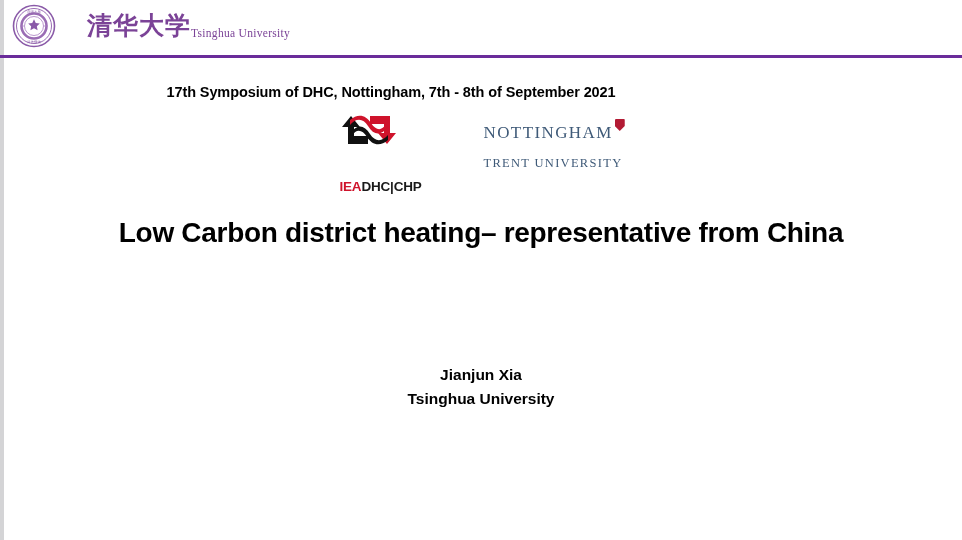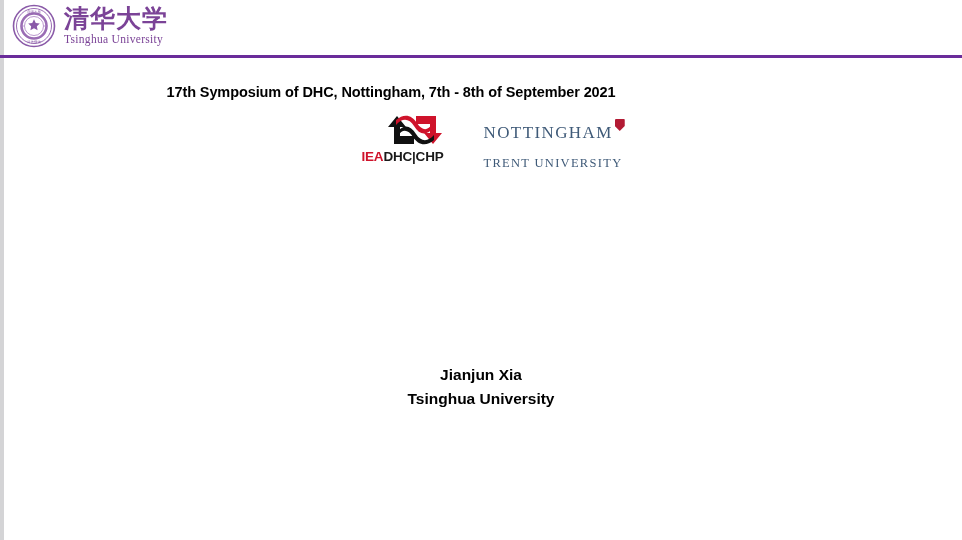--- a/index.html
+++ b/index.html
@@ -42,23 +42,24 @@
     align-items: center;
     gap: 8px;
   }
   .seal {
     width: 44px;
     height: 44px;
     flex: 0 0 44px;
   }
   .wordmark {
     display: flex;
-    flex-direction: column;
-    align-items: flex-start;
+    flex-direction: row;
+    align-items: flex-end;
     line-height: 1;
+    margin-left: 23px;
   }
   .wordmark-cn {
     font-family: "DejaVu Sans", sans-serif;
     font-size: 25px;
     font-weight: 700;
     color: #7b4397;
     letter-spacing: 1px;
     line-height: 1.05;
     white-space: nowrap;
   }
@@ -102,22 +103,23 @@
     display: flex;
     align-items: flex-start;
     justify-content: center;
     gap: 40px;
   }
 
   
   .iea-logo {
     display: flex;
     flex-direction: column;
-    align-items: flex-end;
+    align-items: flex-start;
     width: 104px;
+    gap: 30px;
   }
   .iea-mark {
     width: 58px;
     height: 32px;
   }
   .iea-text {
     margin-top: 3px;
     font-size: 13.5px;
     font-weight: 700;
     letter-spacing: -0.2px;
@@ -259,19 +261,20 @@
     <div class="ntu-logo">
       <span class="ntu-line1">
         <span>NOTTINGHAM</span>
         <span class="ntu-shield"></span>
       </span>
       <span class="ntu-line2">TRENT UNIVERSITY</span>
     </div>
 
   </div>
 
+  <h1 class="main-title">Low Carbon district heating– representative from China</h1>
 
   <div class="author-block">
     <div class="author-name">Jianjun Xia</div>
     <div class="author-affiliation">Tsinghua University</div>
   </div>
 
 </div>
 
 </body></html>

